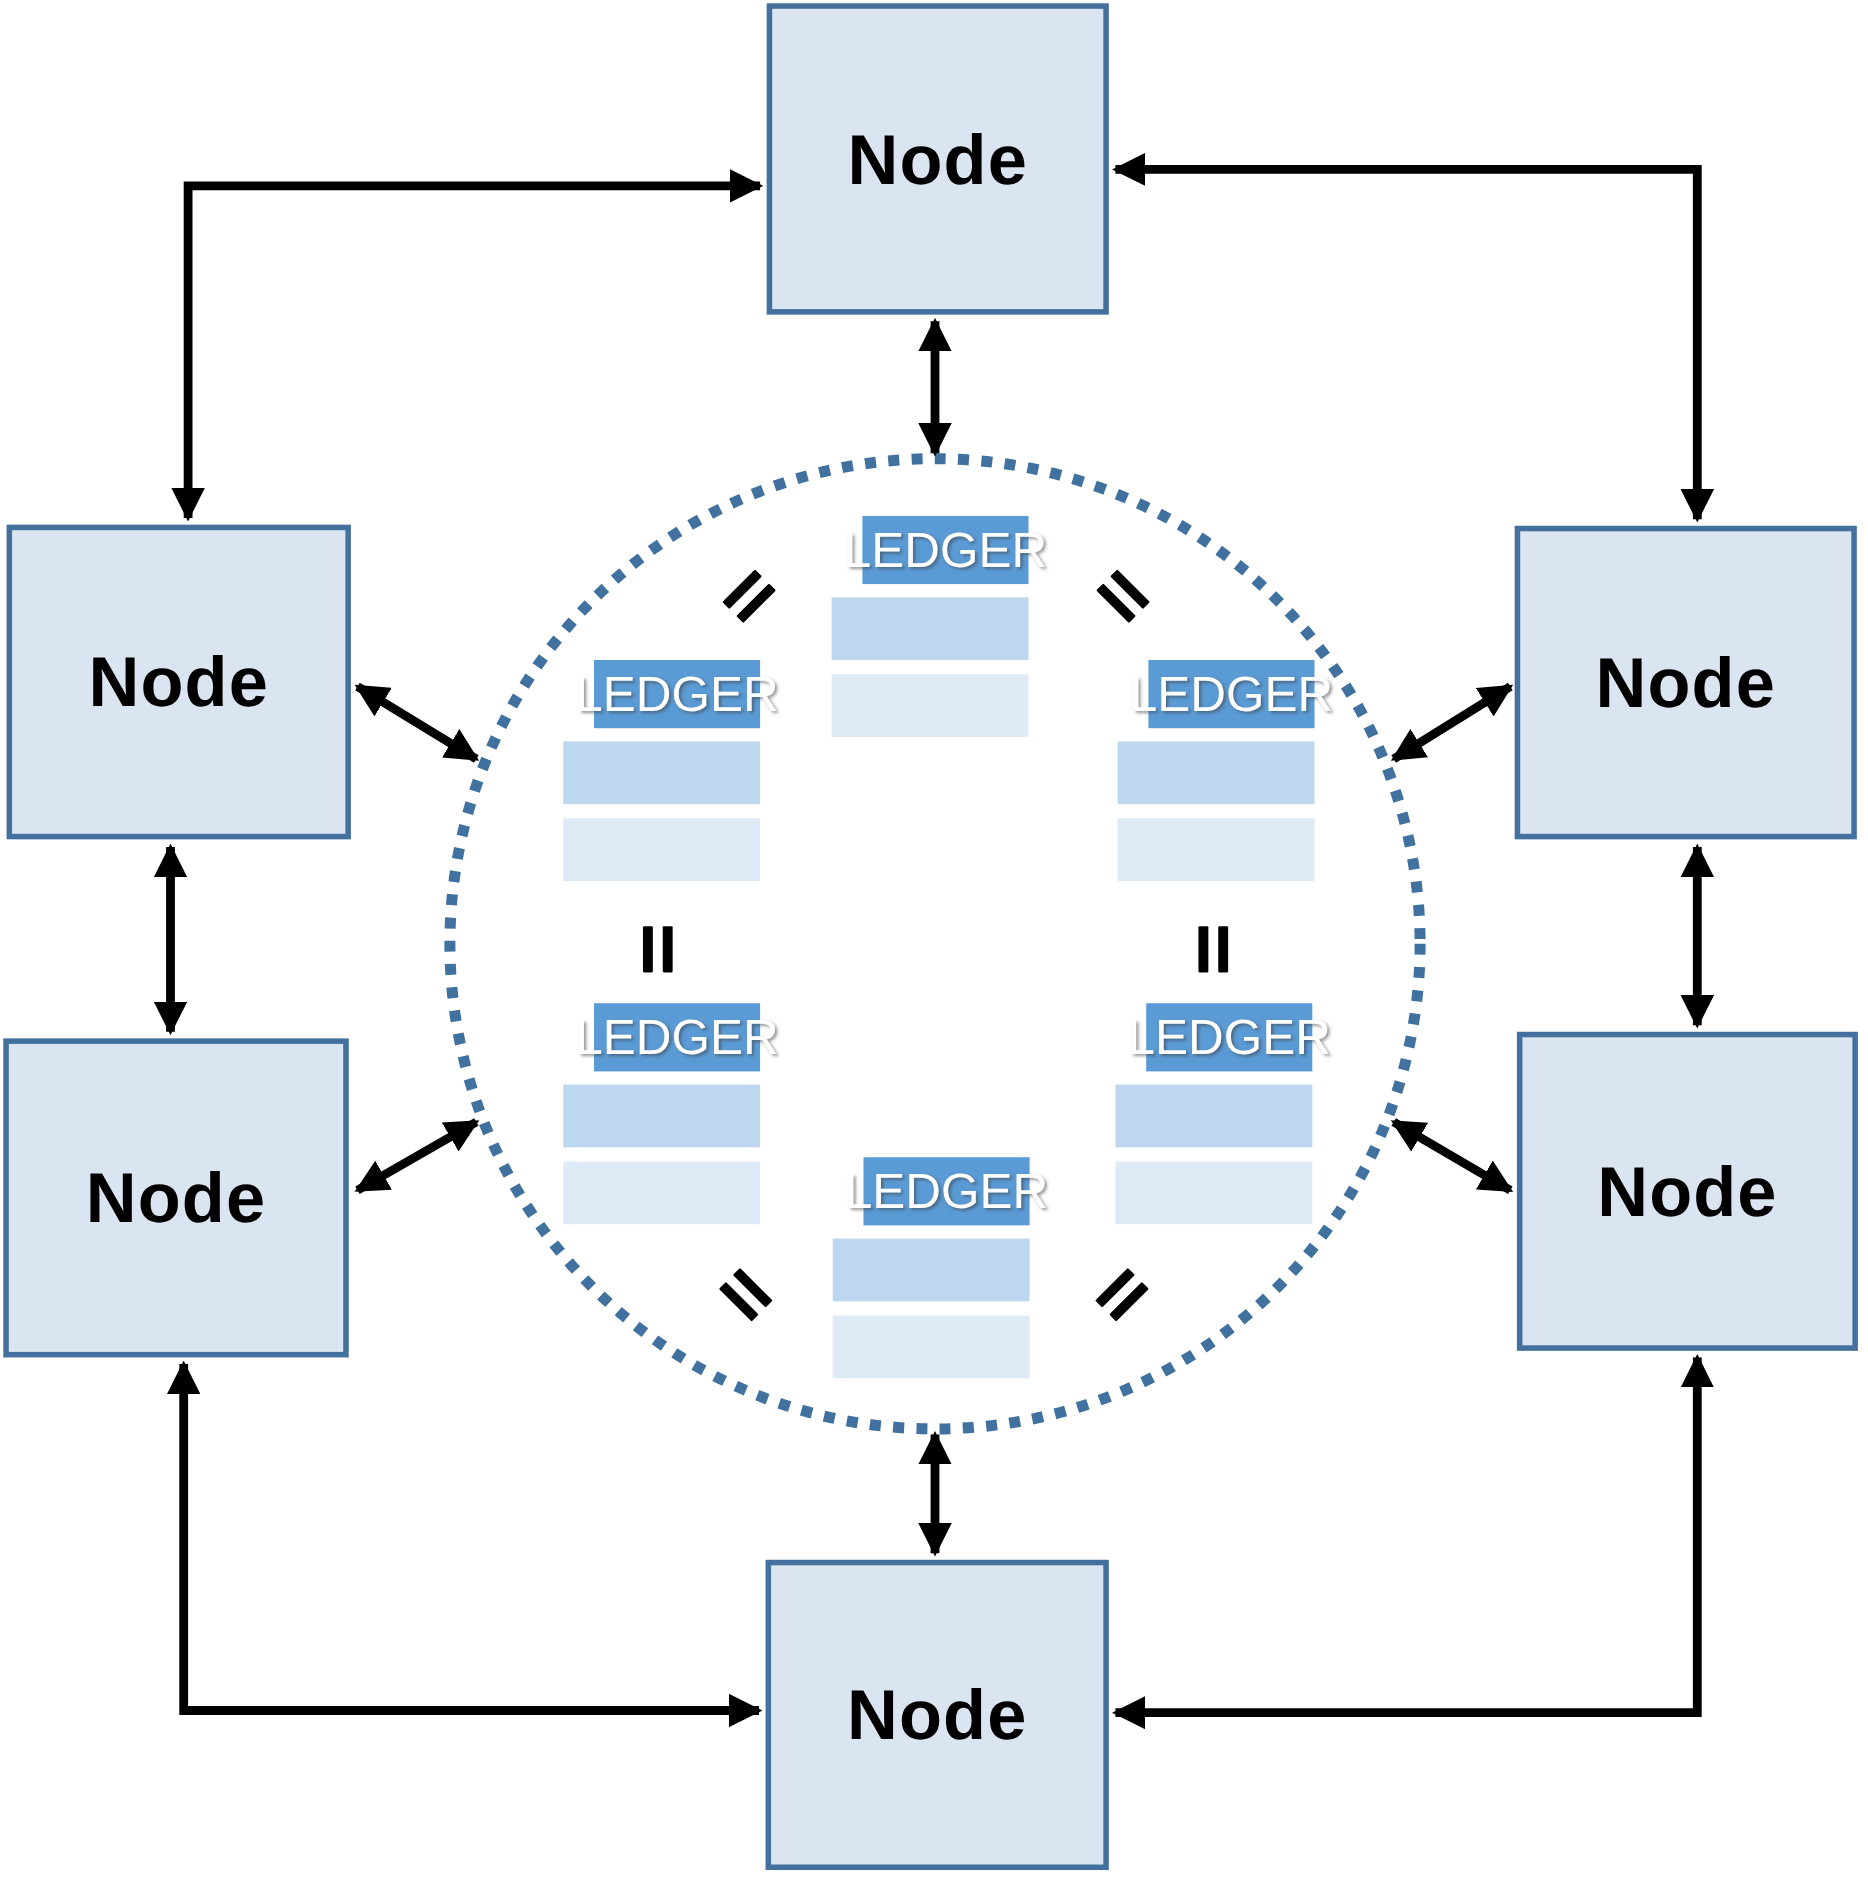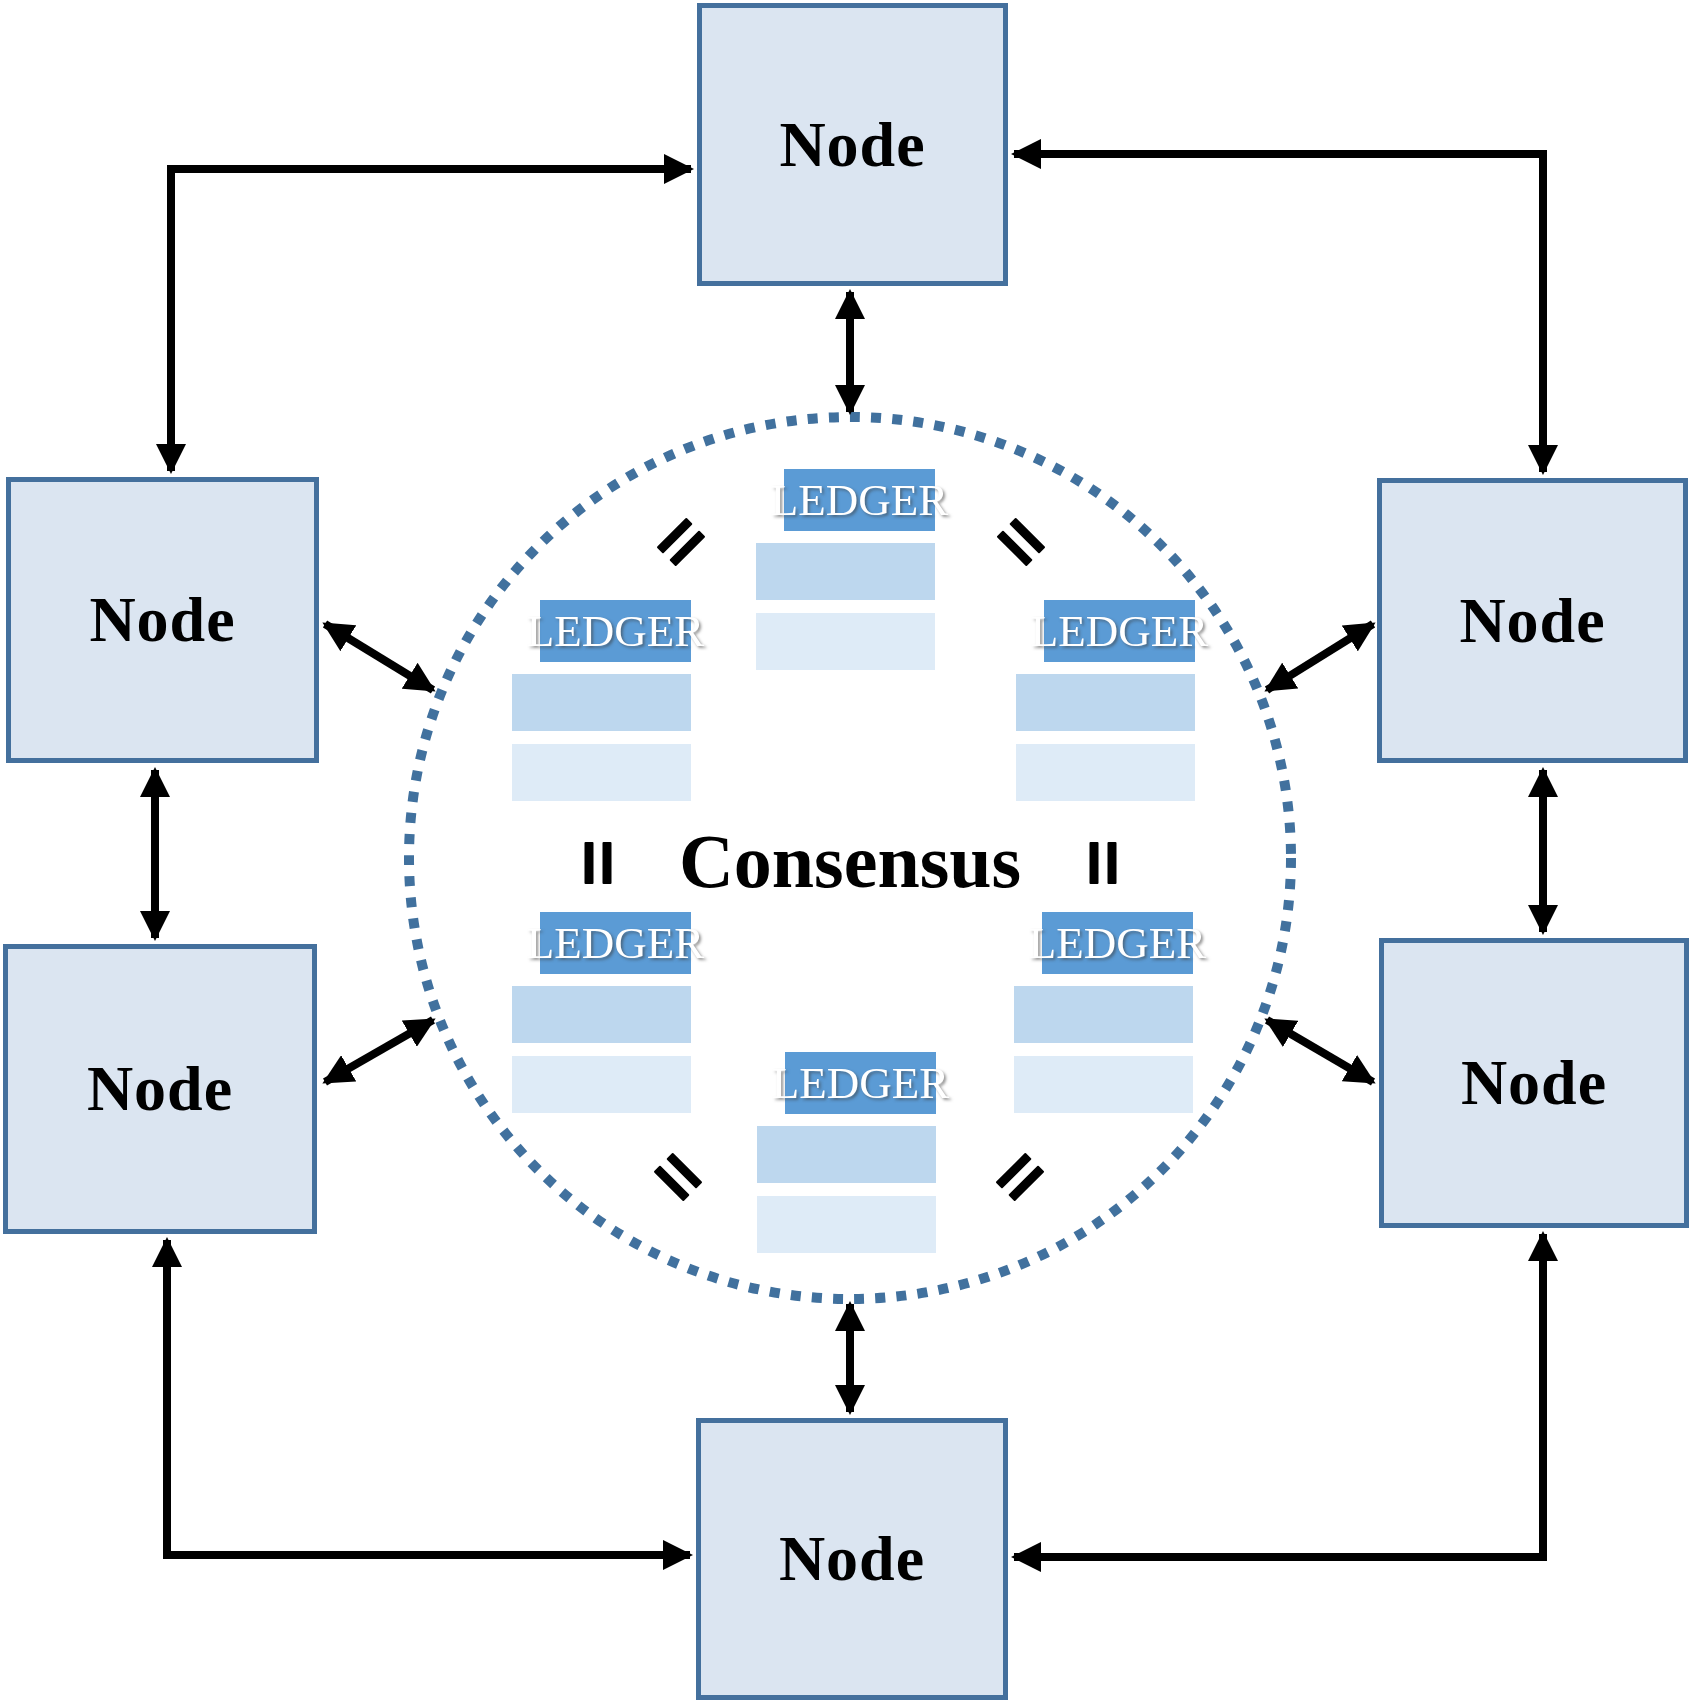--- a/index.html
+++ b/index.html
@@ -13,21 +13,21 @@
     --text: #000000;
     --ledger-text: #ffffff;
   }
   * { margin:0; padding:0; box-sizing:border-box; }
   html,body { background:#ffffff; }
   .stage {
     position:relative;
     width:1698px;
     height:1706px;
     background:#ffffff;
-    font-family:Liberation Serif, serif;
+    font-family:Liberation Sans, sans-serif;
     overflow:hidden;
   }
   .arrow-layer {
     position:absolute;
     left:0; top:0;
     width:1698px;
     height:1706px;
     z-index:1;
   }
   .node-box {
@@ -177,21 +177,20 @@
     <div class="ledger-header">LEDGER</div>
     <div class="ledger-row medium"></div>
     <div class="ledger-row light"></div>
   </div>
   <div class="ledger" style="left:757px; top:1052px;">
     <div class="ledger-header">LEDGER</div>
     <div class="ledger-row medium"></div>
     <div class="ledger-row light"></div>
   </div>
 
-  <div class="consensus-label">Consensus</div>
 
   <div class="equals-icon" style="left:681px; top:542px; --rot:-45deg;">
     <div class="bar"></div>
     <div class="bar"></div>
   </div>
   <div class="equals-icon" style="left:1021px; top:542px; --rot:45deg;">
     <div class="bar"></div>
     <div class="bar"></div>
   </div>
   <div class="equals-icon" style="left:598px; top:863px; --rot:90deg;">

